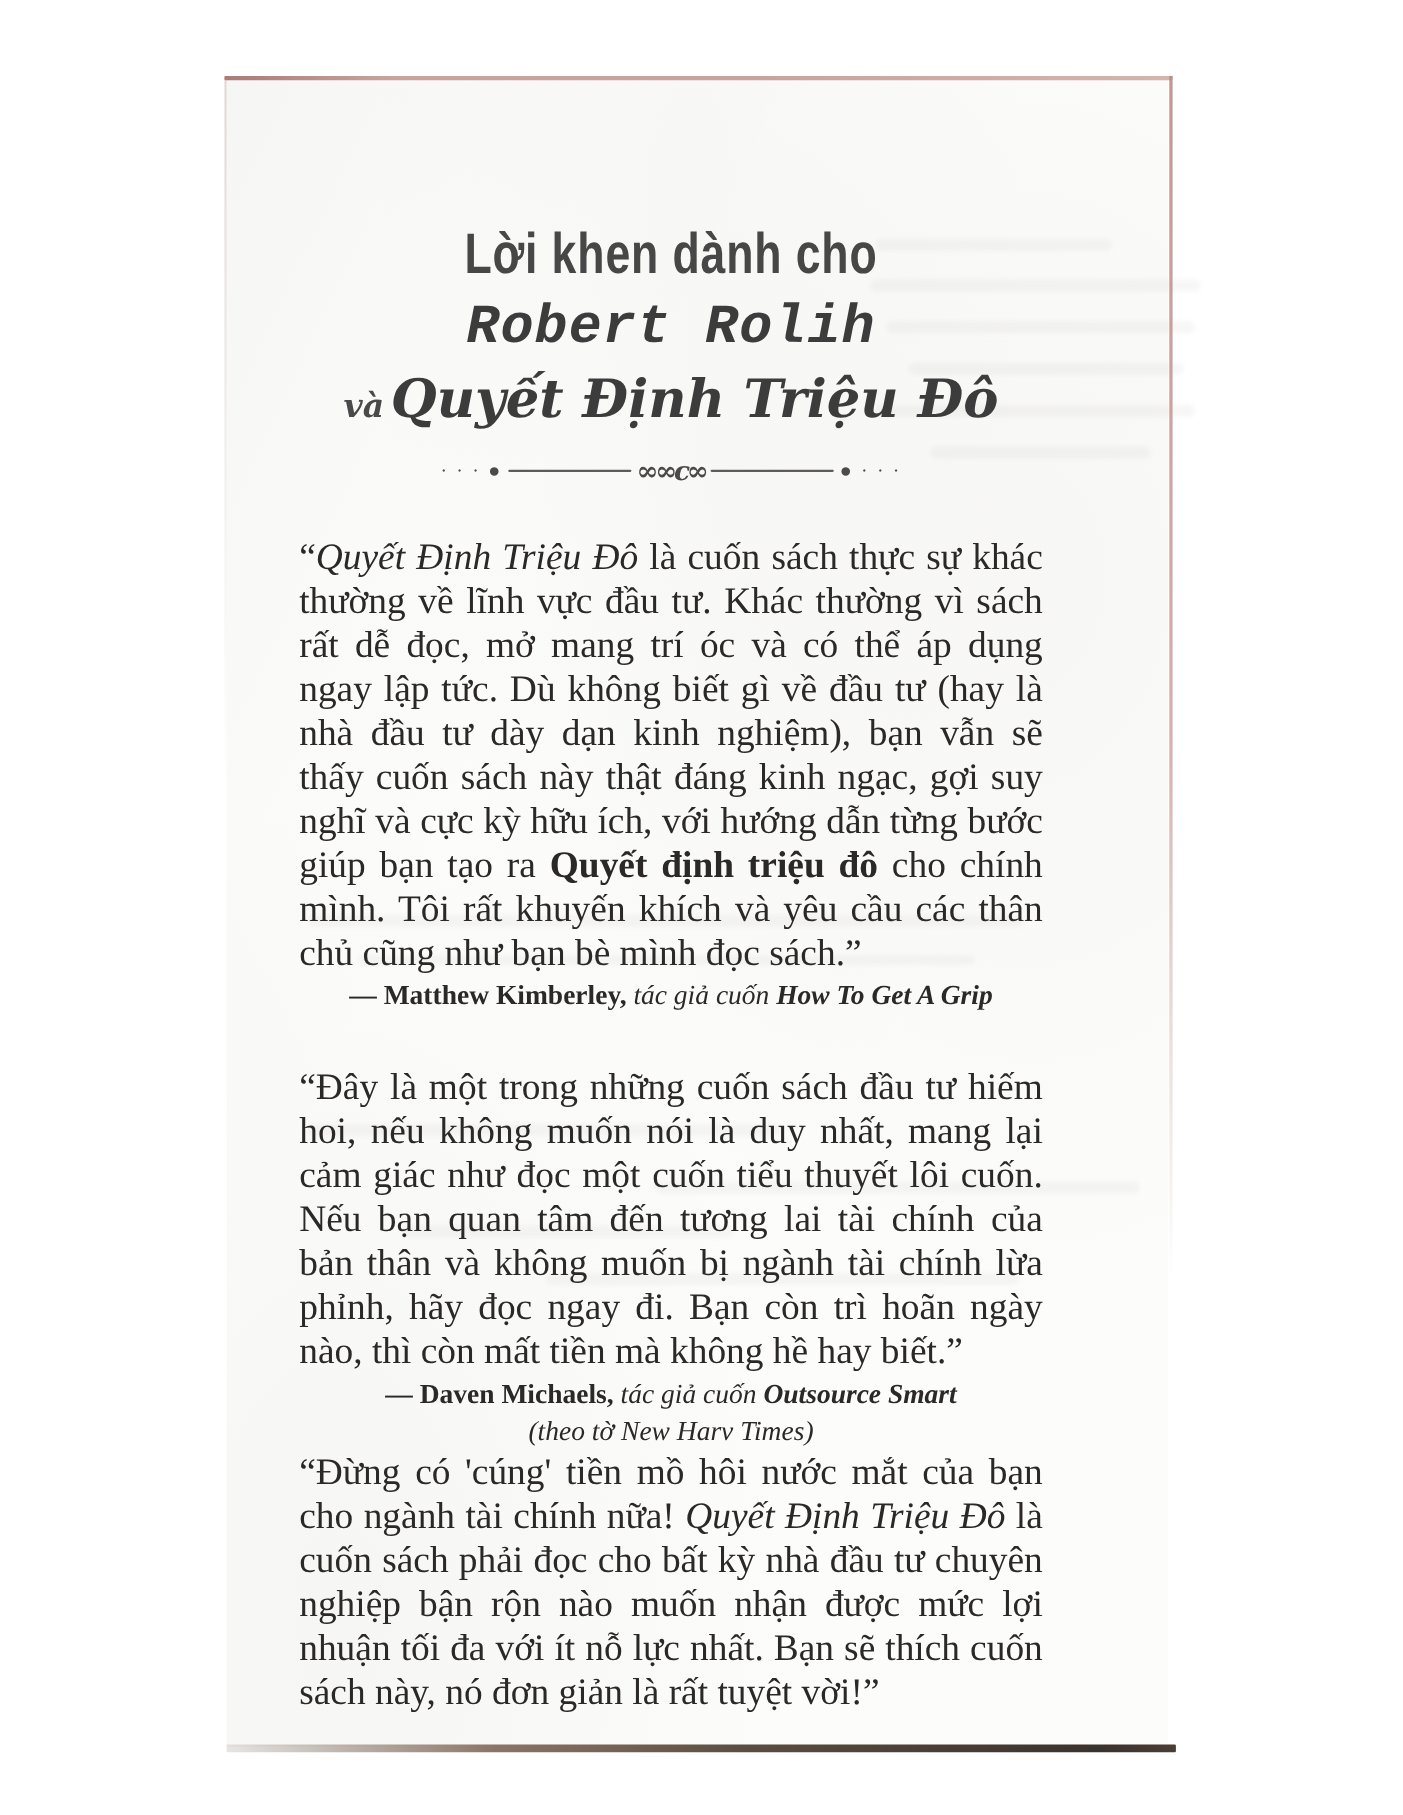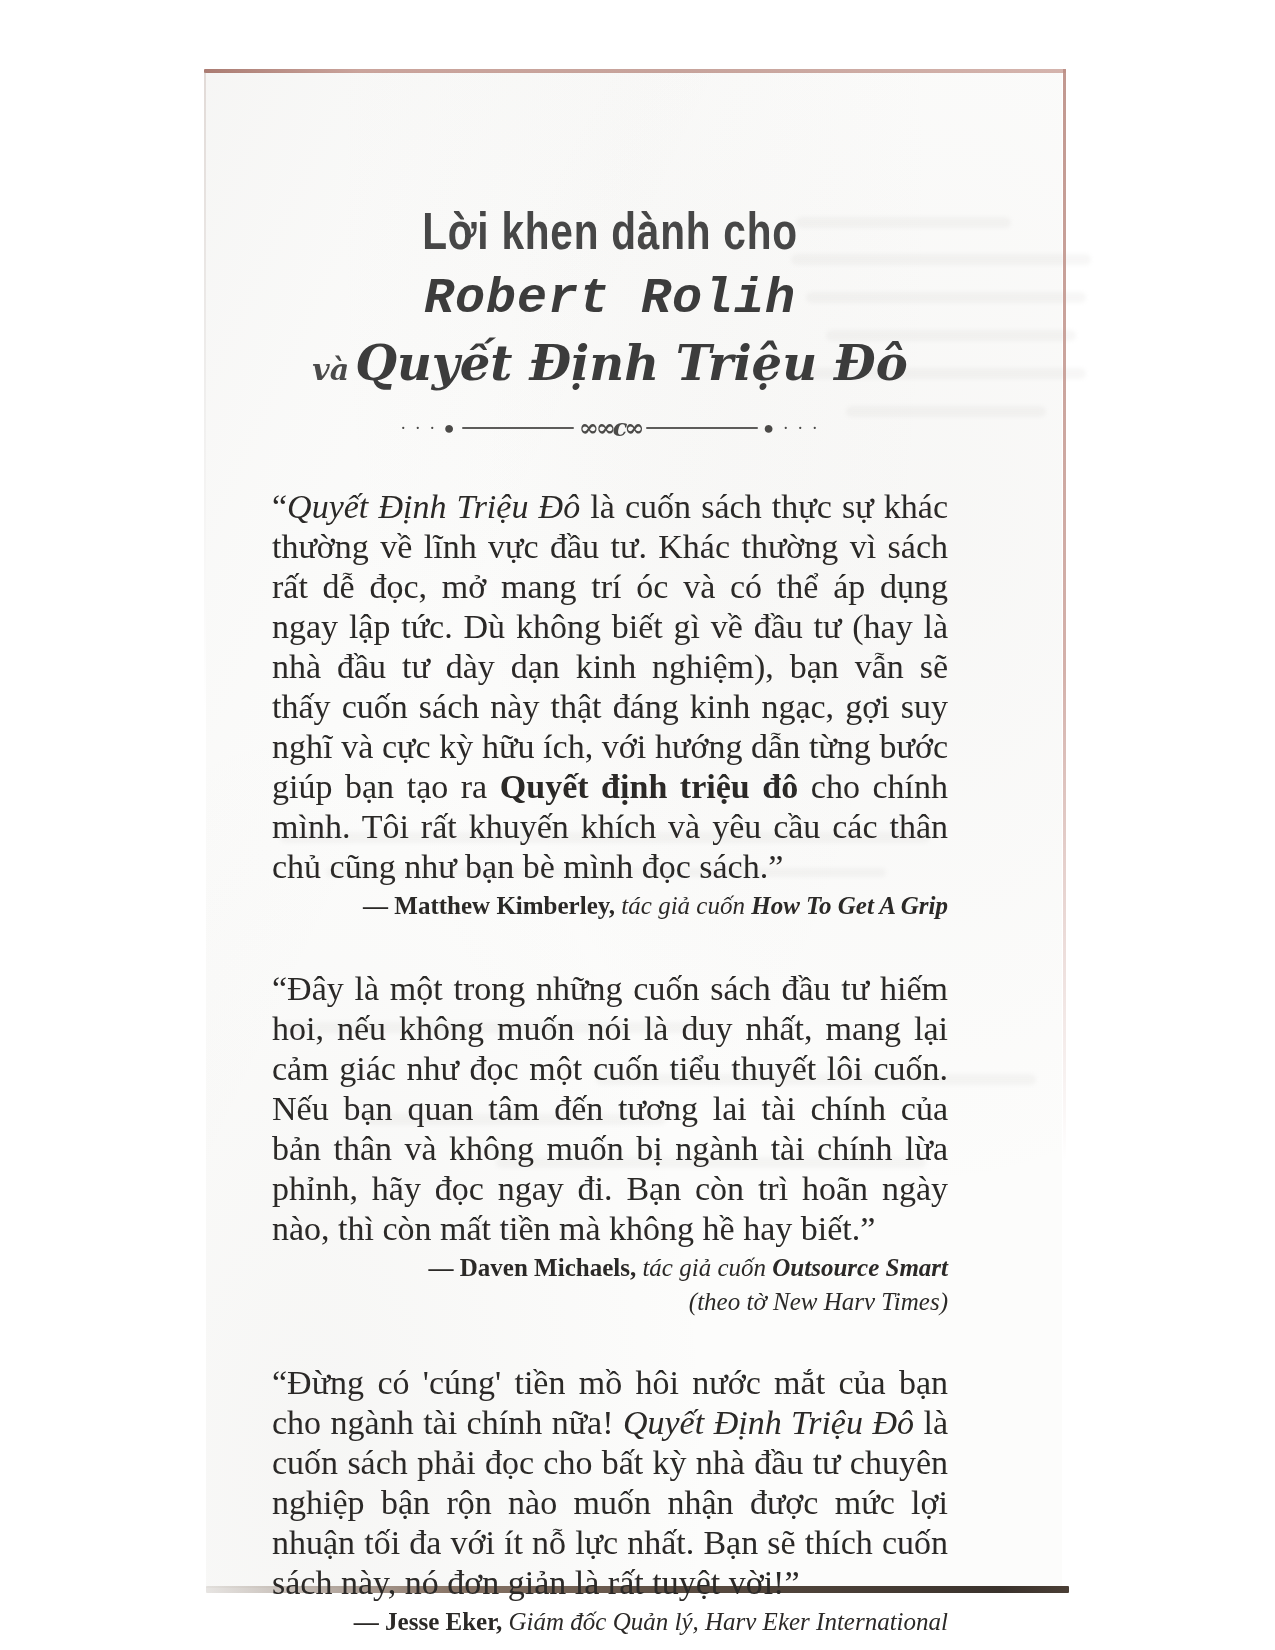--- a/index.html
+++ b/index.html
@@ -92,25 +92,25 @@
   
   .quote {
     font-size: 34px; line-height: 40px;
     text-align: justify;
     color: #2b2927;
   }
   .quote .btitle { font-style: italic; }
   .quote b { font-weight: bold; }
   .q1 { margin-top: 46px; }
   .q2 { margin-top: 46px; }
-  .q3 { margin-top: 44px; }
+  .q3 { }
   .attr {
     margin-top: 2px;
     font-size: 25px; line-height: 34px;
-    text-align: right; color: #2b2927;
+    text-align: center; color: #2b2927;
   }
   .attr .a-name { font-weight: bold; }
   .attr .a-role { font-style: italic; }
   .attr .a-work { font-weight: bold; font-style: italic; }
   .attr .a-note { display: block; font-style: italic; }
 </style>
 </head>
 <body>
 
 <div class="page">
@@ -150,16 +150,15 @@
       <span class="d-dots">● · · ·</span>
     </div>
 
     <p class="quote q1"><span>“</span><span class="btitle">Quyết Định Triệu Đô</span><span> là cuốn sách thực sự khác thường về lĩnh vực đầu tư. Khác thường vì sách rất dễ đọc, mở mang trí óc và có thể áp dụng ngay lập tức. Dù không biết gì về đầu tư (hay là nhà đầu tư dày dạn kinh nghiệm), bạn vẫn sẽ thấy cuốn sách này thật đáng kinh ngạc, gợi suy nghĩ và cực kỳ hữu ích, với hướng dẫn từng bước giúp bạn tạo ra </span><b>Quyết định triệu đô</b><span> cho chính mình. Tôi rất khuyến khích và yêu cầu các thân chủ cũng như bạn bè mình đọc sách.”</span></p>
     <p class="attr"><span class="a-name">— Matthew Kimberley,</span><span class="a-role"> tác giả cuốn </span><span class="a-work">How To Get A Grip</span></p>
 
     <p class="quote q2"><span>“Đây là một trong những cuốn sách đầu tư hiếm hoi, nếu không muốn nói là duy nhất, mang lại cảm giác như đọc một cuốn tiểu thuyết lôi cuốn. Nếu bạn quan tâm đến tương lai tài chính của bản thân và không muốn bị ngành tài chính lừa phỉnh, hãy đọc ngay đi. Bạn còn trì hoãn ngày nào, thì còn mất tiền mà không hề hay biết.”</span></p>
     <p class="attr"><span class="a-name">— Daven Michaels,</span><span class="a-role"> tác giả cuốn </span><span class="a-work">Outsource Smart</span><span class="a-note">(theo tờ New Harv Times)</span></p>
 
     <p class="quote q3"><span>“Đừng có 'cúng' tiền mồ hôi nước mắt của bạn cho ngành tài chính nữa! </span><span class="btitle">Quyết Định Triệu Đô</span><span> là cuốn sách phải đọc cho bất kỳ nhà đầu tư chuyên nghiệp bận rộn nào muốn nhận được mức lợi nhuận tối đa với ít nỗ lực nhất. Bạn sẽ thích cuốn sách này, nó đơn giản là rất tuyệt vời!”</span></p>
-    <p class="attr"><span class="a-name">— Jesse Eker,</span><span class="a-role"> Giám đốc Quản lý, Harv Eker International</span></p>
 
   </div>
 </div>
 
 </body></html>

